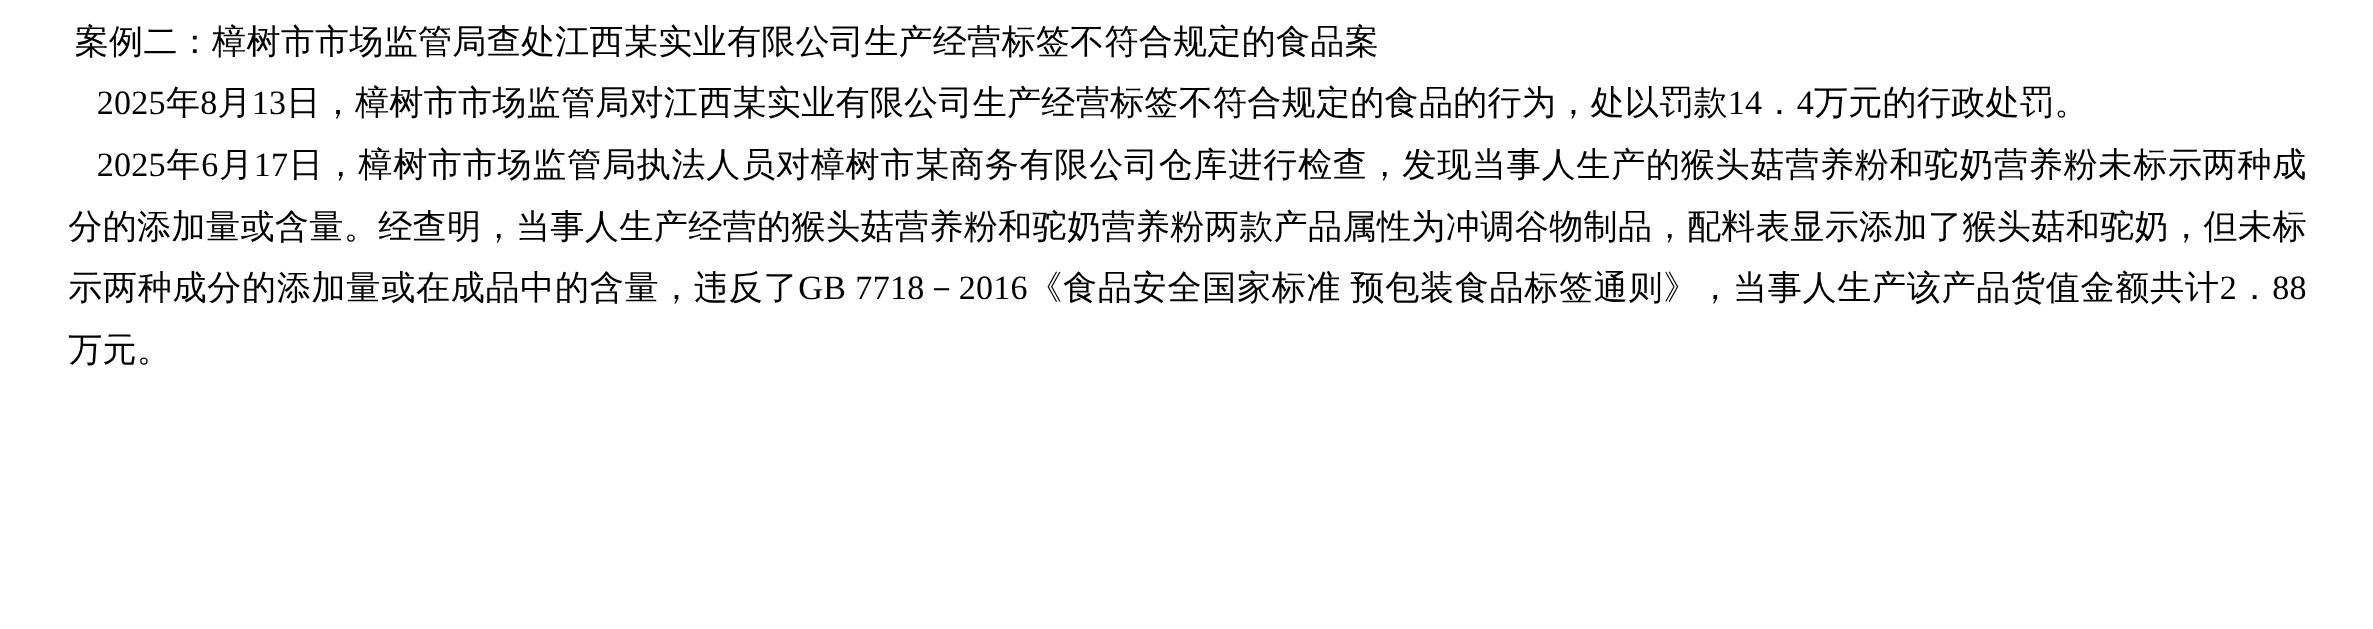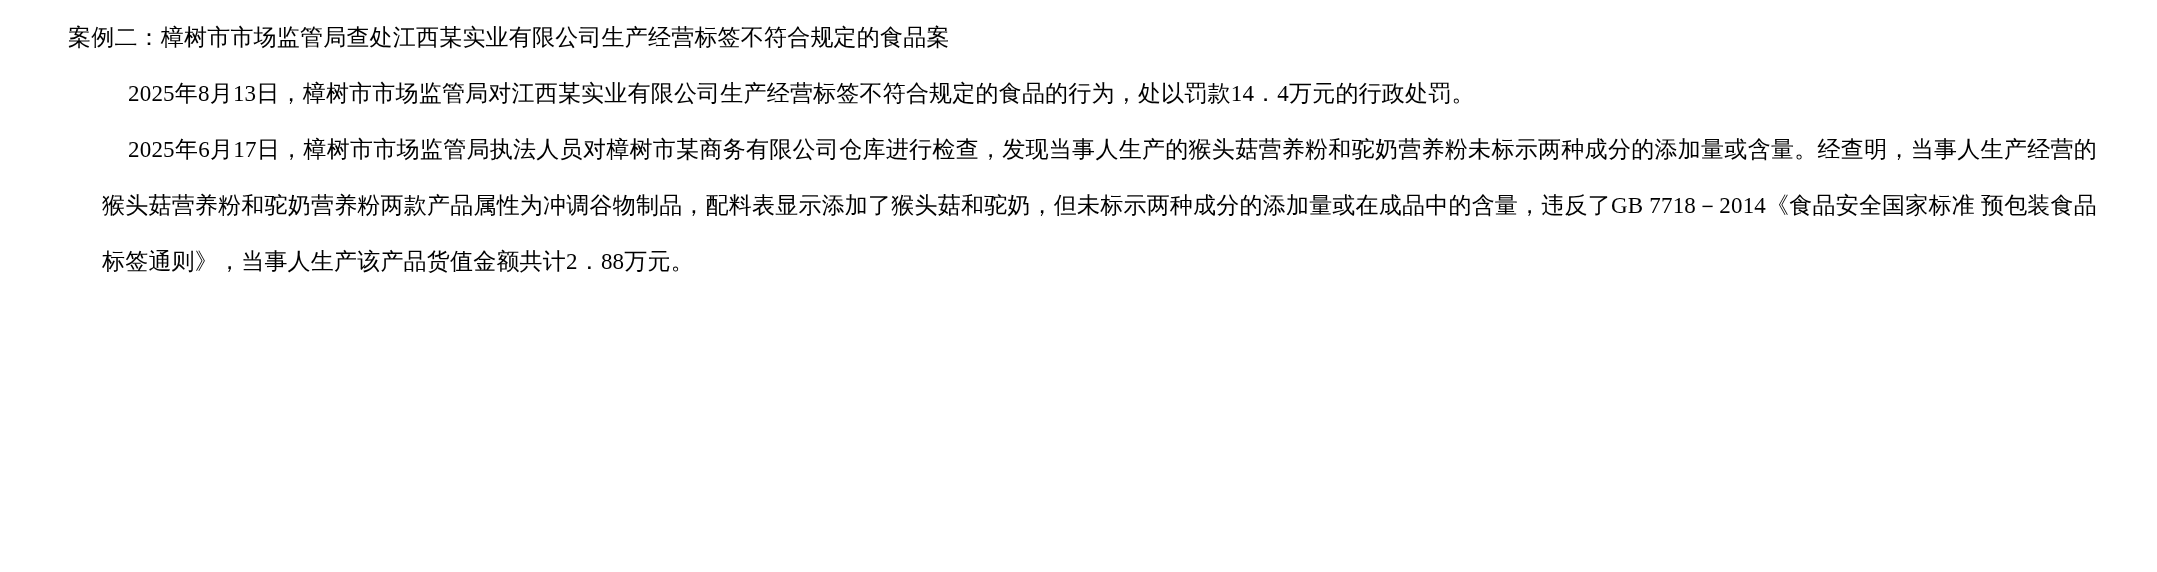--- a/index.html
+++ b/index.html
@@ -20,37 +20,37 @@
     box-sizing: border-box;
     padding: 0;
   }
   .doc-body {
     position: absolute;
     left: 62px;
     top: 10px;
     width: 2035px;
   }
   .para {
-    font-size: 23px;
+    font-size: 31px;
     line-height: 56px;
     text-align: justify;
     text-justify: inter-ideograph;
     margin: 0;
     letter-spacing: 0.2px;
     white-space: normal;
   }
   .para + .para {
     margin-top: 0px;
   }
   
   .p-title { padding-left: 6px; }
-  .p-indented { text-indent: 26px; margin-left: 40px; }
+  .p-indented { text-indent: 26px; }
 </style>
 </head>
 <body>
 
 <div id="page">
   <div class="doc-body">
     <p class="para p-title">案例二：樟树市市场监管局查处江西某实业有限公司生产经营标签不符合规定的食品案</p>
     <p class="para p-indented">2025年8月13日，樟树市市场监管局对江西某实业有限公司生产经营标签不符合规定的食品的行为，处以罚款14．4万元的行政处罚。</p>
-    <p class="para p-indented">2025年6月17日，樟树市市场监管局执法人员对樟树市某商务有限公司仓库进行检查，发现当事人生产的猴头菇营养粉和驼奶营养粉未标示两种成分的添加量或含量。经查明，当事人生产经营的猴头菇营养粉和驼奶营养粉两款产品属性为冲调谷物制品，配料表显示添加了猴头菇和驼奶，但未标示两种成分的添加量或在成品中的含量，违反了GB 7718－2014《食品安全国家标准  预包装食品标签通则》，当事人生产该产品货值金额共计2．88万元。</p>
+    <p class="para p-indented">2025年6月17日，樟树市市场监管局执法人员对樟树市某商务有限公司仓库进行检查，发现当事人生产的猴头菇营养粉和驼奶营养粉未标示两种成分的添加量或含量。经查明，当事人生产经营的猴头菇营养粉和驼奶营养粉两款产品属性为冲调谷物制品，配料表显示添加了猴头菇和驼奶，但未标示两种成分的添加量或在成品中的含量，违反了GB 7718－2016《食品安全国家标准  预包装食品标签通则》，当事人生产该产品货值金额共计2．88万元。</p>
   </div>
 </div>
 
 </body></html>

